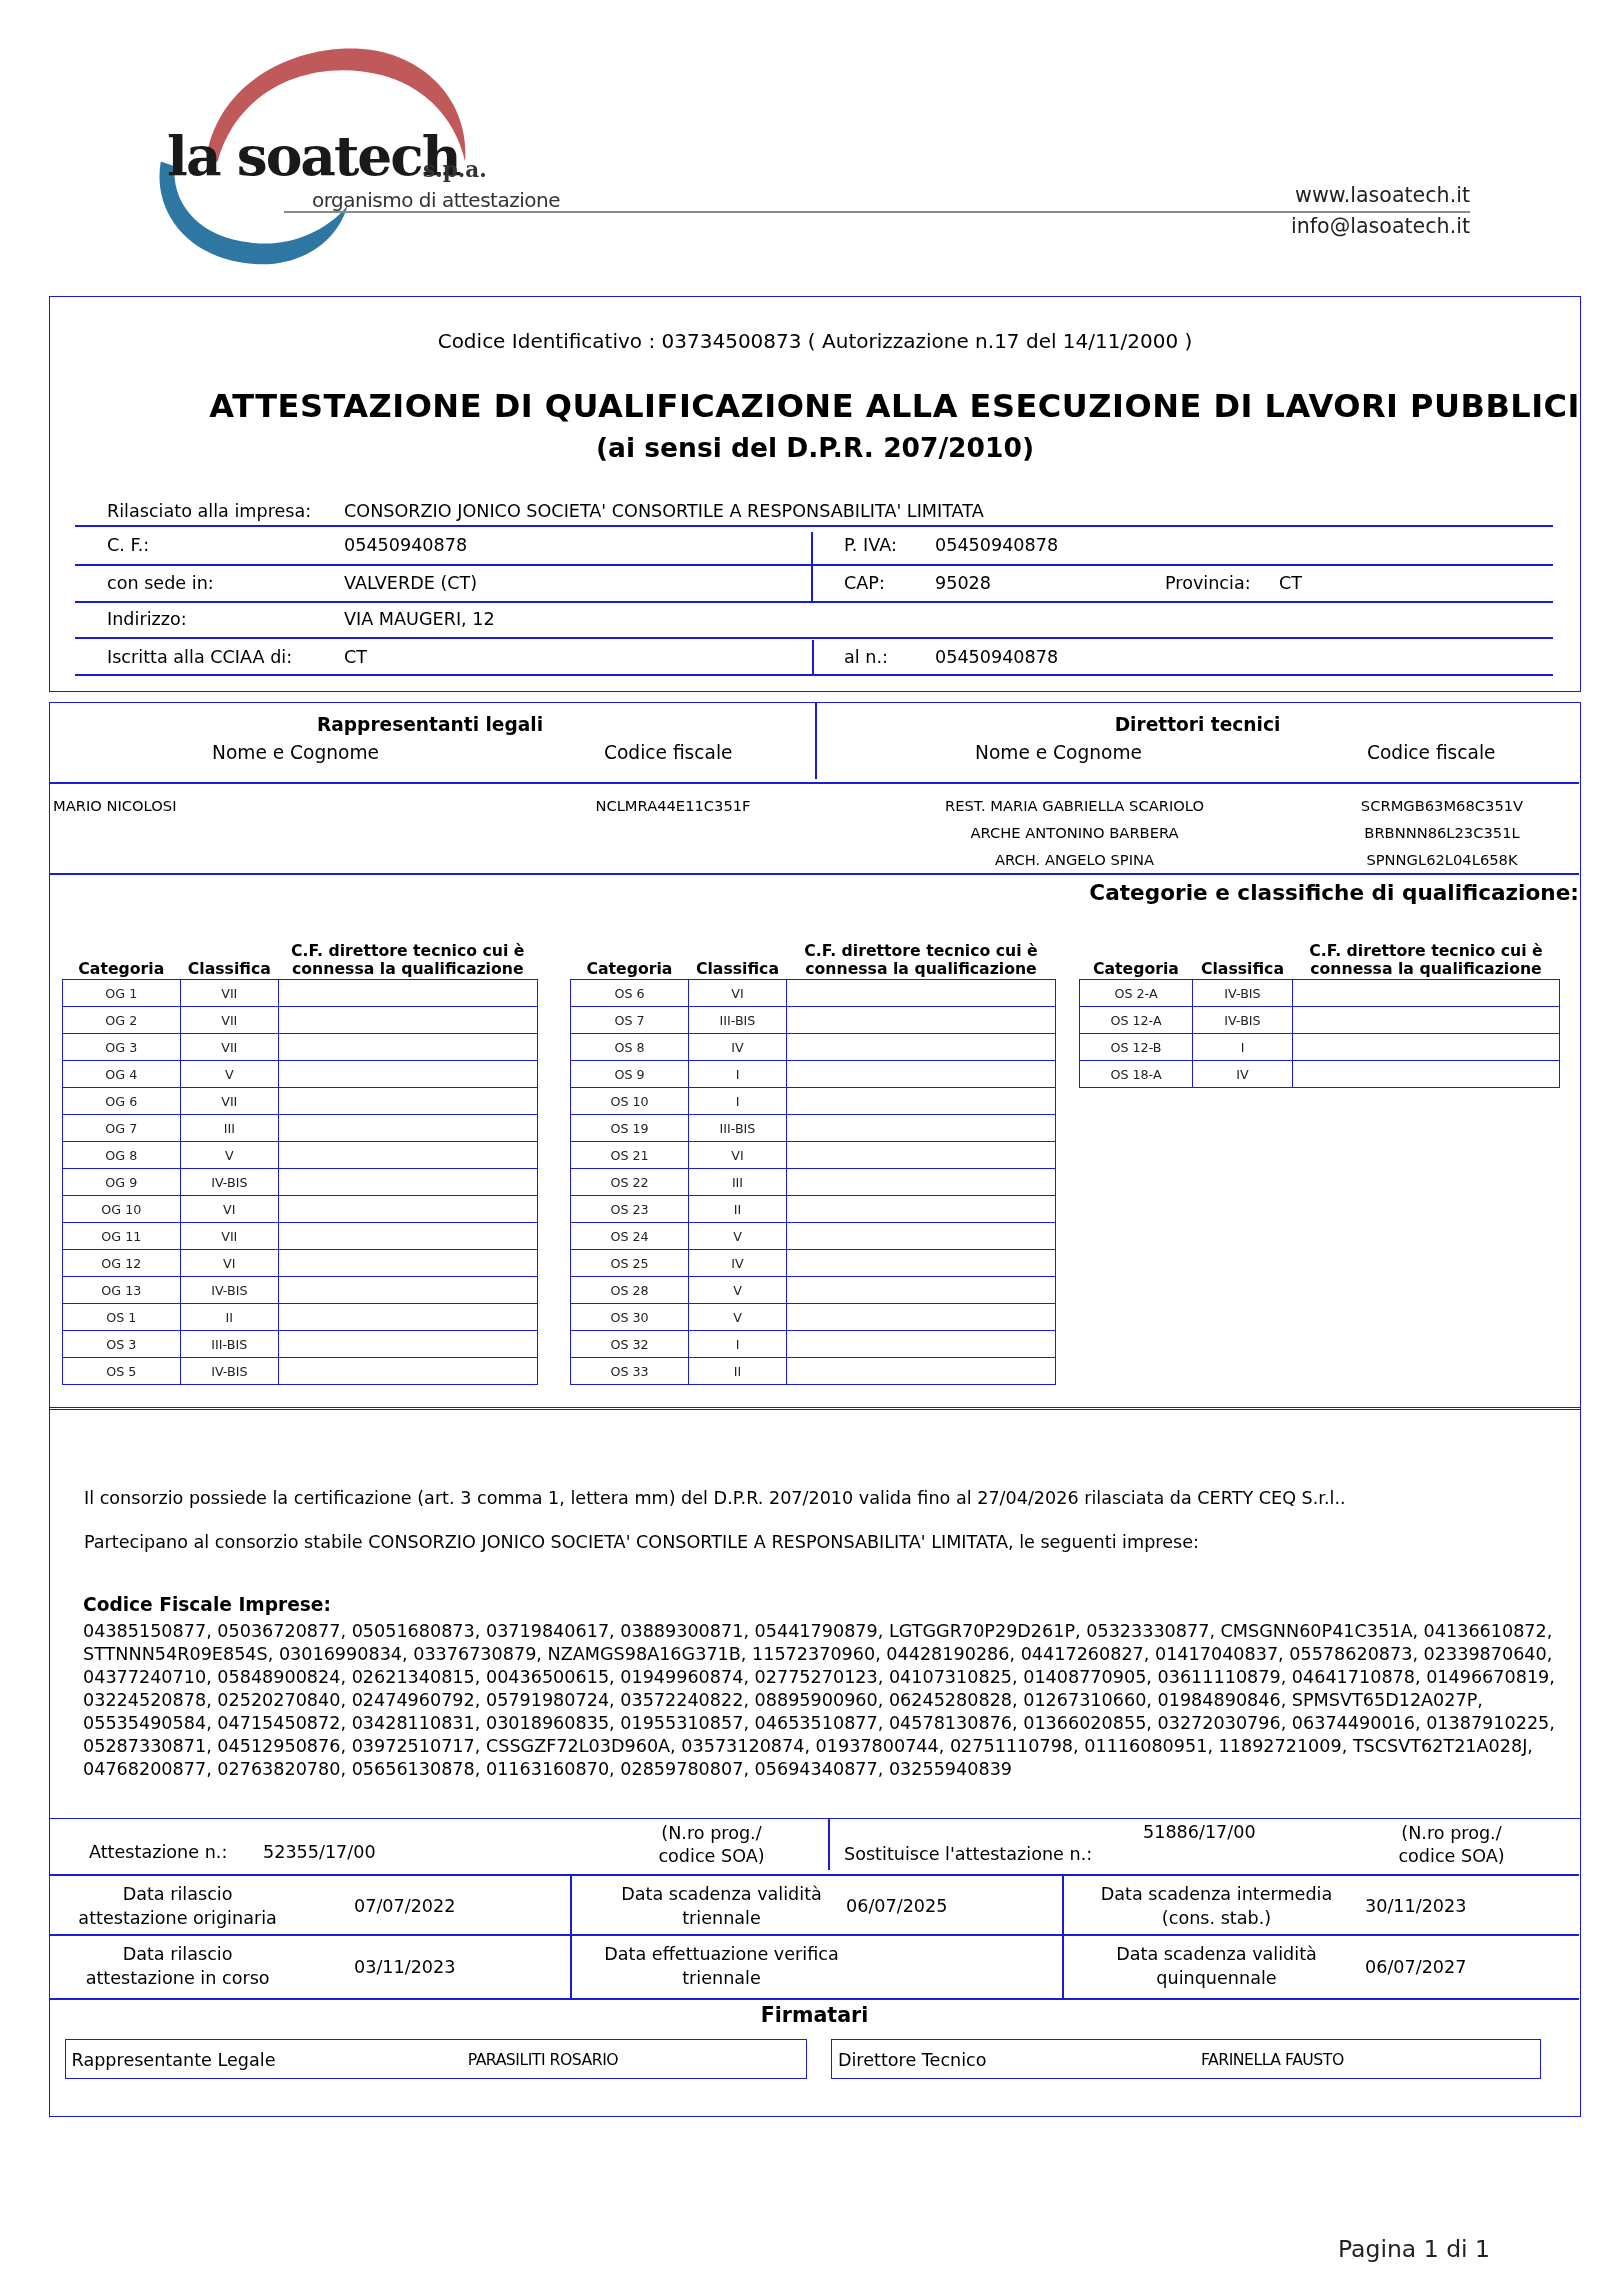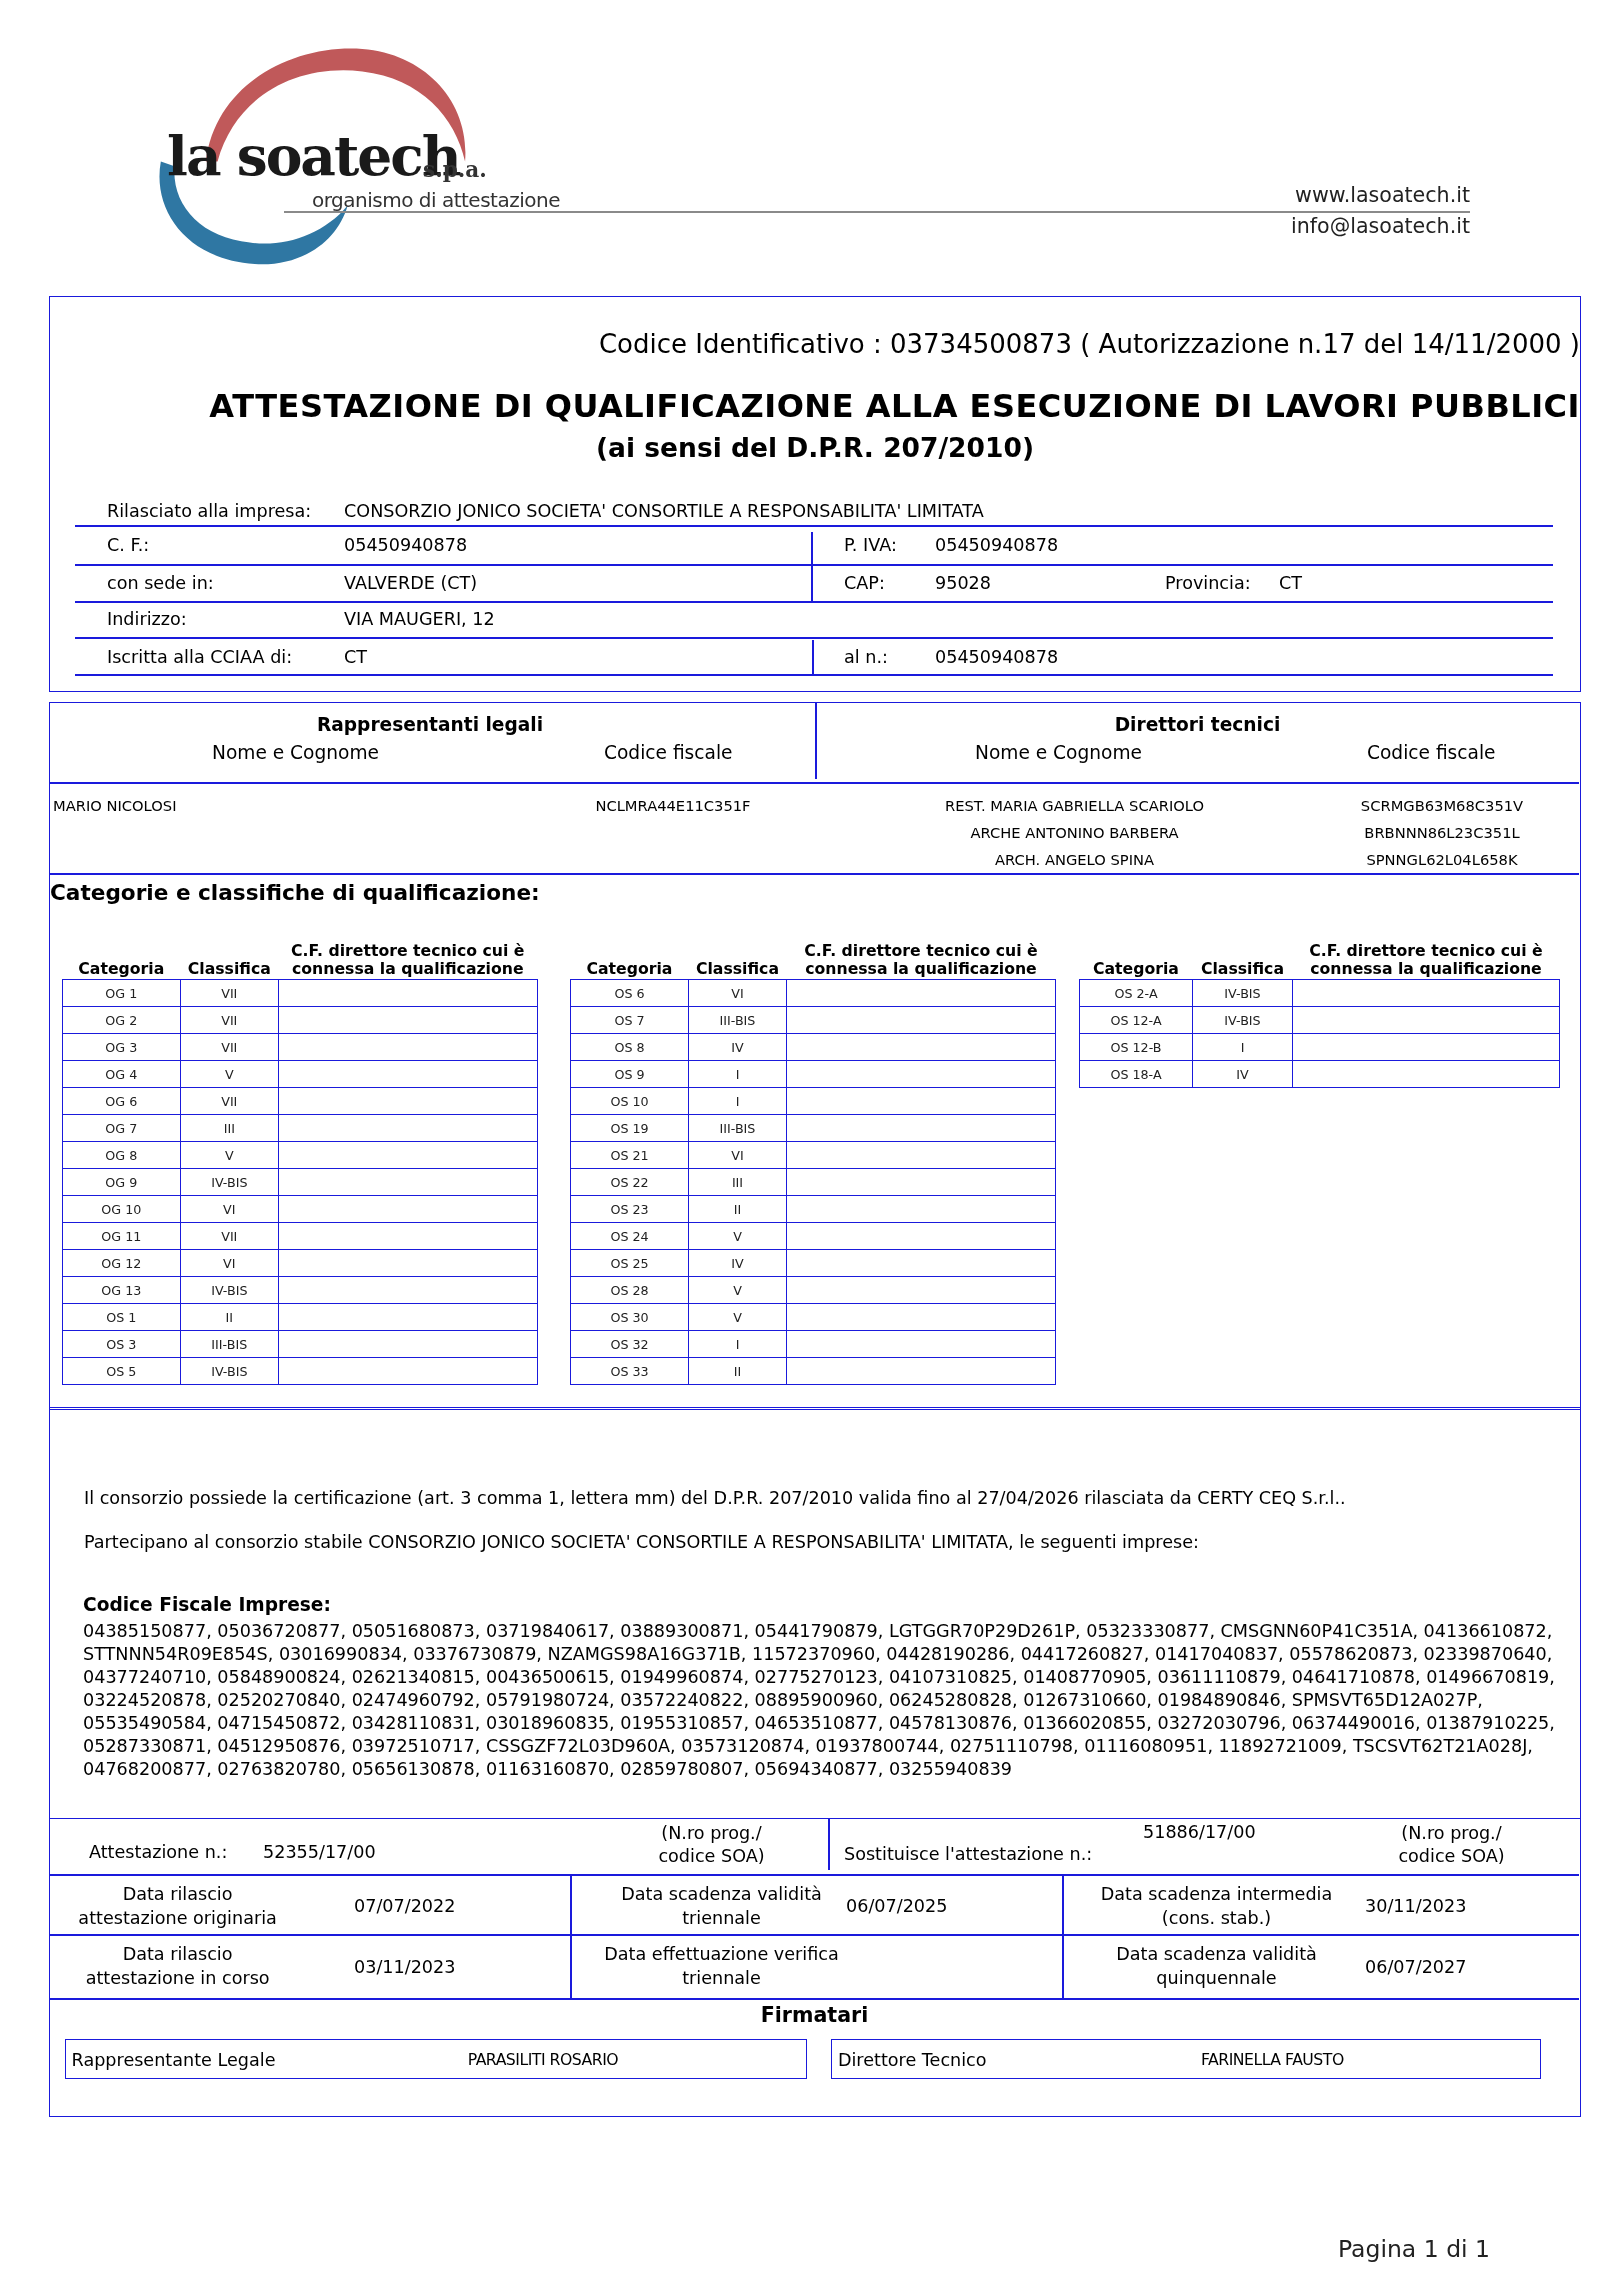--- a/index.html
+++ b/index.html
@@ -10,21 +10,21 @@
   .logo-sub{position:absolute;left:312px;top:188px;font-family:"DejaVu Sans",sans-serif;font-size:20px;color:#333;letter-spacing:-0.5px;}
   .header-rule{position:absolute;left:284px;top:211px;width:1186px;height:2px;background:#8a8a8a;}
   .web{position:absolute;right:151px;top:183px;font-size:20.6px;color:#222;}
   .mail{position:absolute;right:151px;top:214px;font-size:20.6px;color:#222;}
 
   .box{position:absolute;border:1.5px solid #1a1adc;box-sizing:border-box;}
   .hline{position:absolute;height:1.5px;background:#1a1adc;}
   .vline{position:absolute;width:1.5px;background:#1a1adc;}
   .t{position:absolute;white-space:nowrap;}
   .lbl{font-size:17.6px;}
-  .codice{left:0;width:100%;text-align:right;top:32px;font-size:26px;}
+  .codice{left:0;width:100%;text-align:center;top:32px;font-size:20px;}
   .title{left:0;width:100%;text-align:right;top:90px;font-size:32px;font-weight:bold;letter-spacing:0.5px;}
   .subtitle{left:0;width:100%;text-align:center;top:135px;font-size:26.5px;font-weight:bold;}
 
   .persons .hdr{font-size:18.6px;font-weight:bold;}
   .persons .colh{font-size:18.6px;}
   .persons .val{font-size:14.7px;}
 
   
   .cat-title{font-size:21.6px;font-weight:bold;}
   table.cat{position:absolute;border-collapse:collapse;}
@@ -109,21 +109,21 @@
   <div class="t val" style="left:519px;width:208px;text-align:center;top:94px">NCLMRA44E11C351F</div>
 
   <div class="t val" style="left:814px;width:421px;text-align:center;top:94px">REST. MARIA GABRIELLA SCARIOLO</div>
   <div class="t val" style="left:1284px;width:216px;text-align:center;top:94px">SCRMGB63M68C351V</div>
   <div class="t val" style="left:814px;width:421px;text-align:center;top:121px">ARCHE ANTONINO BARBERA</div>
   <div class="t val" style="left:1284px;width:216px;text-align:center;top:121px">BRBNNN86L23C351L</div>
   <div class="t val" style="left:814px;width:421px;text-align:center;top:148px">ARCH. ANGELO SPINA</div>
   <div class="t val" style="left:1284px;width:216px;text-align:center;top:148px">SPNNGL62L04L658K</div>
   <div class="hline" style="left:0;top:170px;width:1529px"></div>
 
-  <div class="t cat-title" style="left:0;width:1529px;text-align:left;top:177px">Categorie e classifiche di qualificazione:</div>
+  <div class="t cat-title" style="left:0;width:1529px;text-align:right;top:177px">Categorie e classifiche di qualificazione:</div>
 
   <table class="cat" style="left:11.8px;top:235px">
     <thead>
         <tr>
       <th class="c1">Categoria</th>
       <th class="c2">Classifica</th>
       <th class="c3">C.F. direttore tecnico cui è connessa la qualificazione</th>
     </tr>
       </thead>
     <tbody>

